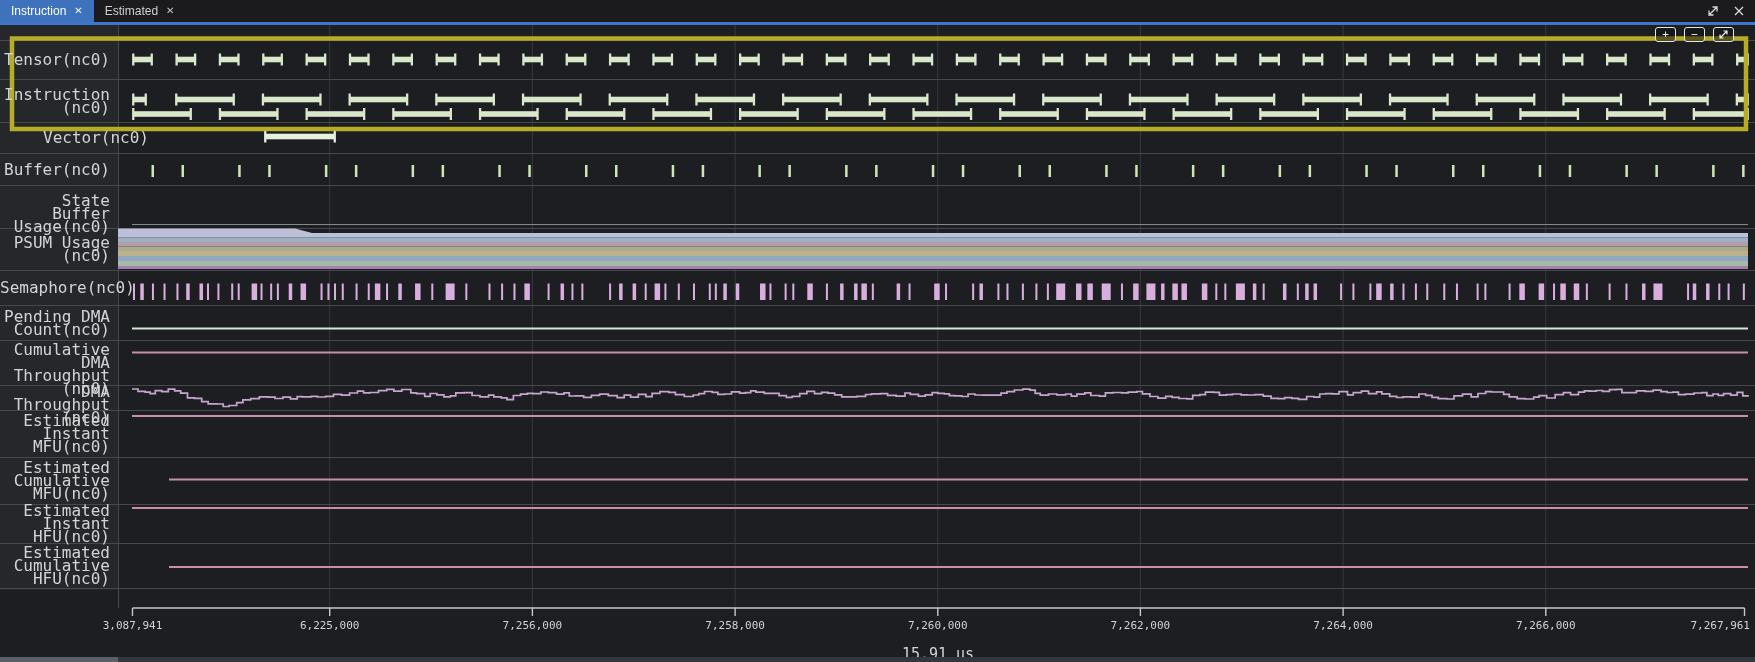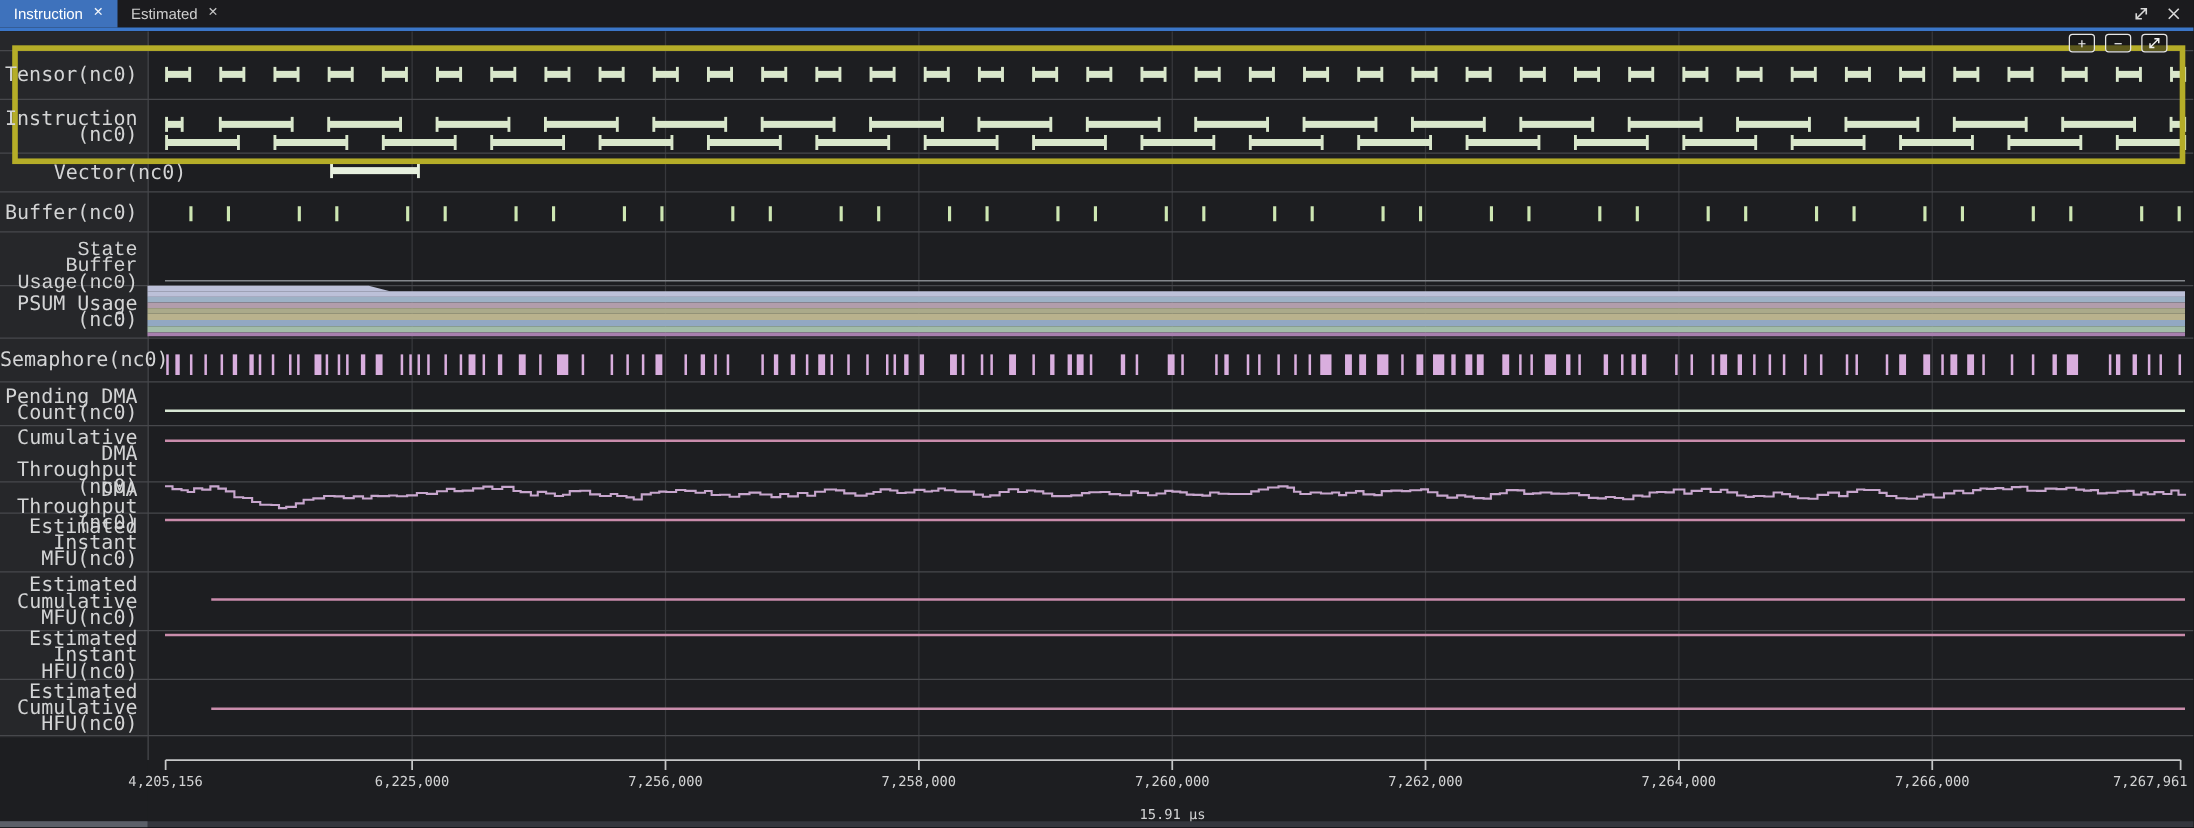--- a/index.html
+++ b/index.html
@@ -24,21 +24,21 @@
   .zoom-btn{width:21px;height:15px;background:rgba(20,20,20,.55);border:1.4px solid #e6e6e6;
             border-radius:3px;color:#eeeeee;font-size:11px;line-height:1;display:flex;
             align-items:center;justify-content:center;padding:0;cursor:pointer;
             font-family:"DejaVu Sans Mono",monospace;}
   .tick-label{position:absolute;top:594px;transform:translateX(-50%);
               font-family:"DejaVu Sans Mono","Liberation Mono",monospace;
               font-size:11px;color:#d2d3d4;white-space:nowrap;}
   .tick-label.right-clamp{transform:none;}
   .duration-label{position:absolute;top:620px;transform:translateX(-50%);
               font-family:"DejaVu Sans Mono","Liberation Mono",monospace;
-              font-size:11px;color:#d2d3d4;}
+              font-size:15px;color:#d2d3d4;}
   .bottom-scrollbar{position:absolute;left:0;bottom:0;width:100%;height:5px;background:#34363d;}
   .scroll-thumb{width:118px;height:100%;background:#5b5f68;}
 </style>
 </head>
 <body>
 
 <div class="window">
 
   <div class="tabbar">
     <div class="tab active">
@@ -512,21 +512,21 @@
         <line x1="1744.5" y1="608" x2="1744.5" y2="616" stroke="#c6c7c8" stroke-width="1.4"></line>
         <rect x="12" y="38.5" width="1734" height="90.5" fill="none" stroke="#b5ad28" stroke-width="4.5"></rect>
       </svg>
 
     <div id="row-labels">
         <div class="row-label" style="top: 28px;">Tensor(nc0)</div>
         <div class="row-label" style="top: 62.5px;">Instruction
 (nc0)</div>
         <div class="row-label" style="top: 106px; padding-left: 39px;">Vector(nc0)</div>
         <div class="row-label" style="top: 137.5px;">Buffer(nc0)</div>
-        <div class="row-label" style="top: 168.5px; font-family: Liberation Mono, monospace;">State Buffer
+        <div class="row-label" style="top: 168.5px;">State Buffer
 Usage(nc0)</div>
         <div class="row-label" style="top: 211px;">PSUM Usage
 (nc0)</div>
         <div class="row-label" style="top: 256px;">Semaphore(nc0)</div>
         <div class="row-label" style="top: 284.5px;">Pending DMA
 Count(nc0)</div>
         <div class="row-label" style="top: 318px;">Cumulative
 DMA Throughput
 (nc0)</div>
         <div class="row-label" style="top: 359.5px;">DMA Throughput
@@ -549,21 +549,21 @@
       <button class="zoom-btn">+</button>
       <button class="zoom-btn">−</button>
       <button class="zoom-btn">
         <svg width="11" height="11" viewBox="0 0 11 11" fill="none" stroke="#eeeeee" stroke-width="1.2">
           <path d="M2 9 L9 2 M5.5 2 H9 V5.5 M5.5 9 H2 V5.5"></path>
         </svg>
       </button>
     </div>
 
     <div id="axis-labels">
-        <div class="tick-label" style="left: 132.5px;">4,205,156</div>
+        <div class="tick-label" style="left: 132.5px;">3,087,941</div>
         <div class="tick-label" style="left: 329.7px;">6,225,000</div>
         <div class="tick-label" style="left: 532.4px;">7,256,000</div>
         <div class="tick-label" style="left: 735.1px;">7,258,000</div>
         <div class="tick-label" style="left: 937.8px;">7,260,000</div>
         <div class="tick-label" style="left: 1140.4px;">7,262,000</div>
         <div class="tick-label" style="left: 1343.1px;">7,264,000</div>
         <div class="tick-label" style="left: 1545.8px;">7,266,000</div>
         <div class="tick-label right-clamp" style="right: 5px;">7,267,961</div>
       </div>
     <div class="duration-label" id="duration-label" style="left: 938px;">15.91 μs</div>

